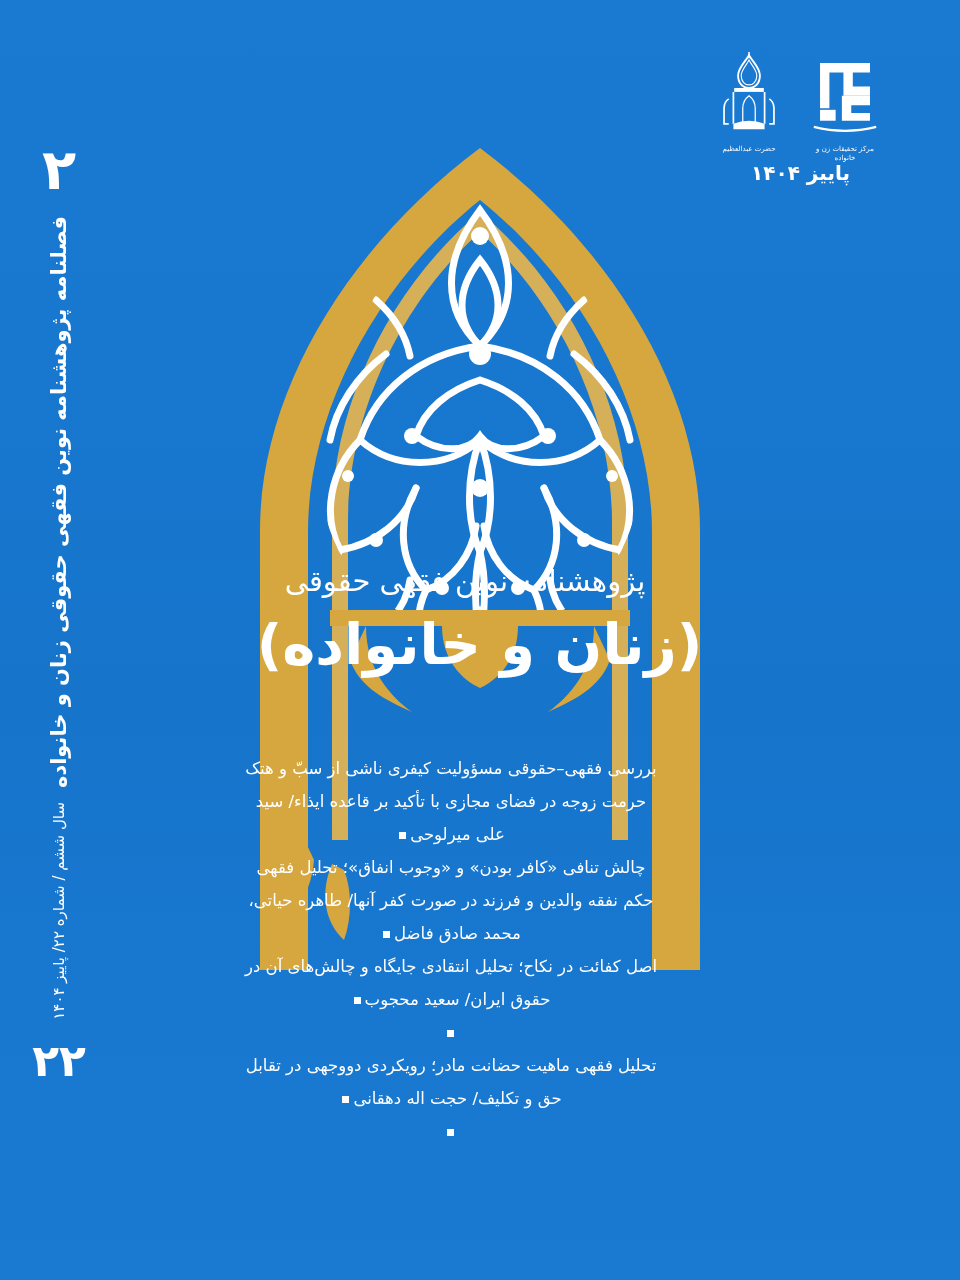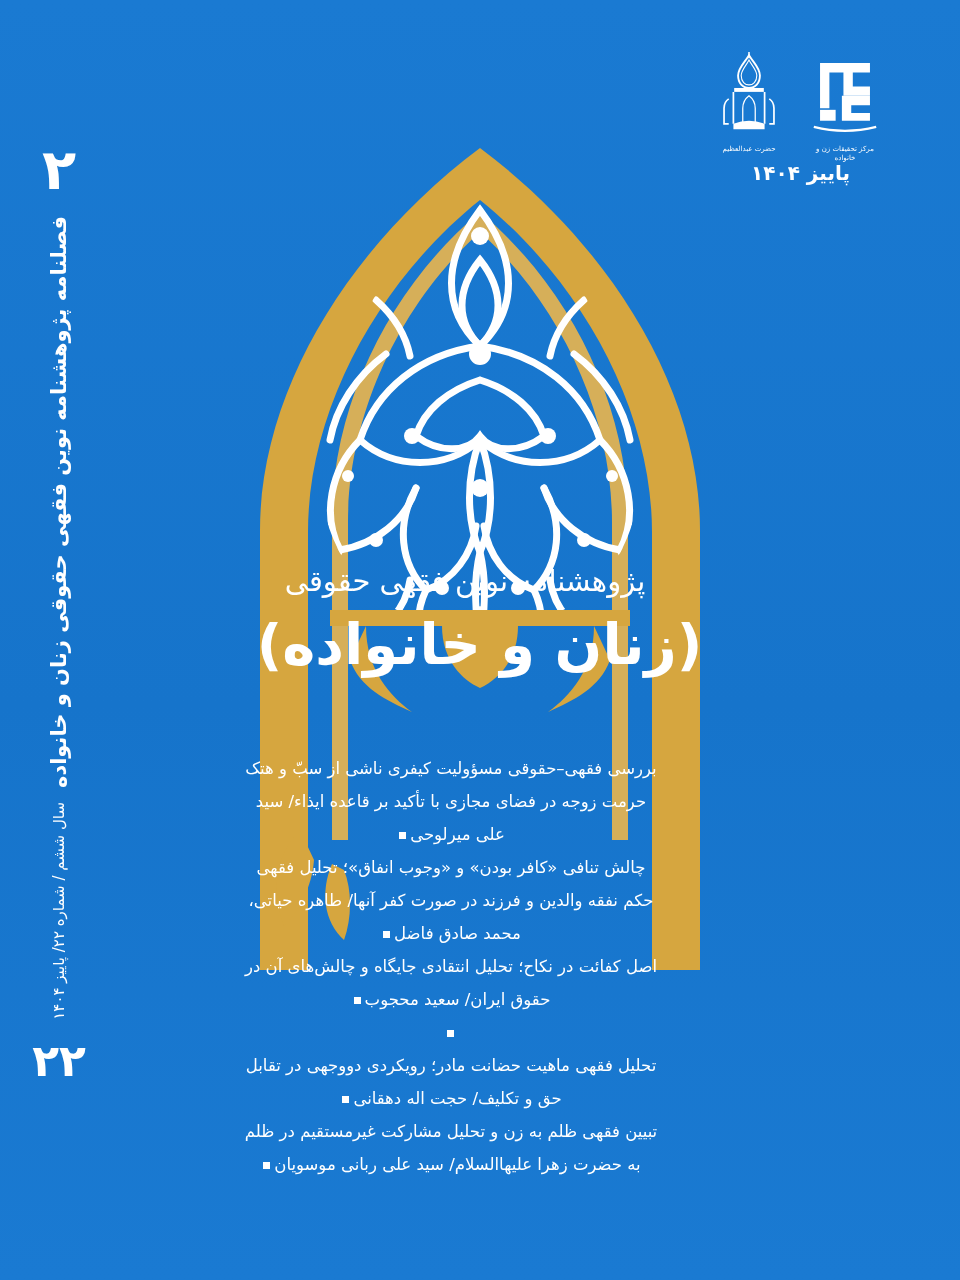--- a/index.html
+++ b/index.html
@@ -259,16 +259,16 @@
     <div class="t-sub">پژوهشنامه نوین فقهی حقوقی</div>
     <div class="t-main">(زنان و خانواده)</div>
   </div>
 
   <div class="articles">
     <p><span>بررسی فقهی–حقوقی مسؤولیت کیفری ناشی از سبّ و هتک حرمت زوجه در فضای مجازی با تأکید بر قاعده ایذاء/ سید علی میرلوحی</span><span class="bullet"></span></p>
     <p><span>چالش تنافی «کافر بودن» و «وجوب انفاق»؛ تحلیل فقهی حکم نفقه والدین و فرزند در صورت کفر آنها/ طاهره حیاتی، محمد صادق فاضل</span><span class="bullet"></span></p>
     <p><span>اصل کفائت در نکاح؛ تحلیل انتقادی جایگاه و چالش‌های آن در حقوق ایران/ سعید محجوب</span><span class="bullet"></span></p>
     <p><span class="bullet"></span></p>
     <p><span>تحلیل فقهی ماهیت حضانت مادر؛ رویکردی دووجهی در تقابل حق و تکلیف/ حجت اله دهقانی</span><span class="bullet"></span></p>
-    <p><span>تبیین فقهی ظلم به زن و تحلیل مشارکت غیرمستقیم در ظلم به حضرت زهرا علیها‌السلام/ سید علی ربانی موسویان</span><span class="bullet"></span></p>
+    <p><span class="bullet"></span></p>
   </div>
 
 </div>
 
 </body></html>

